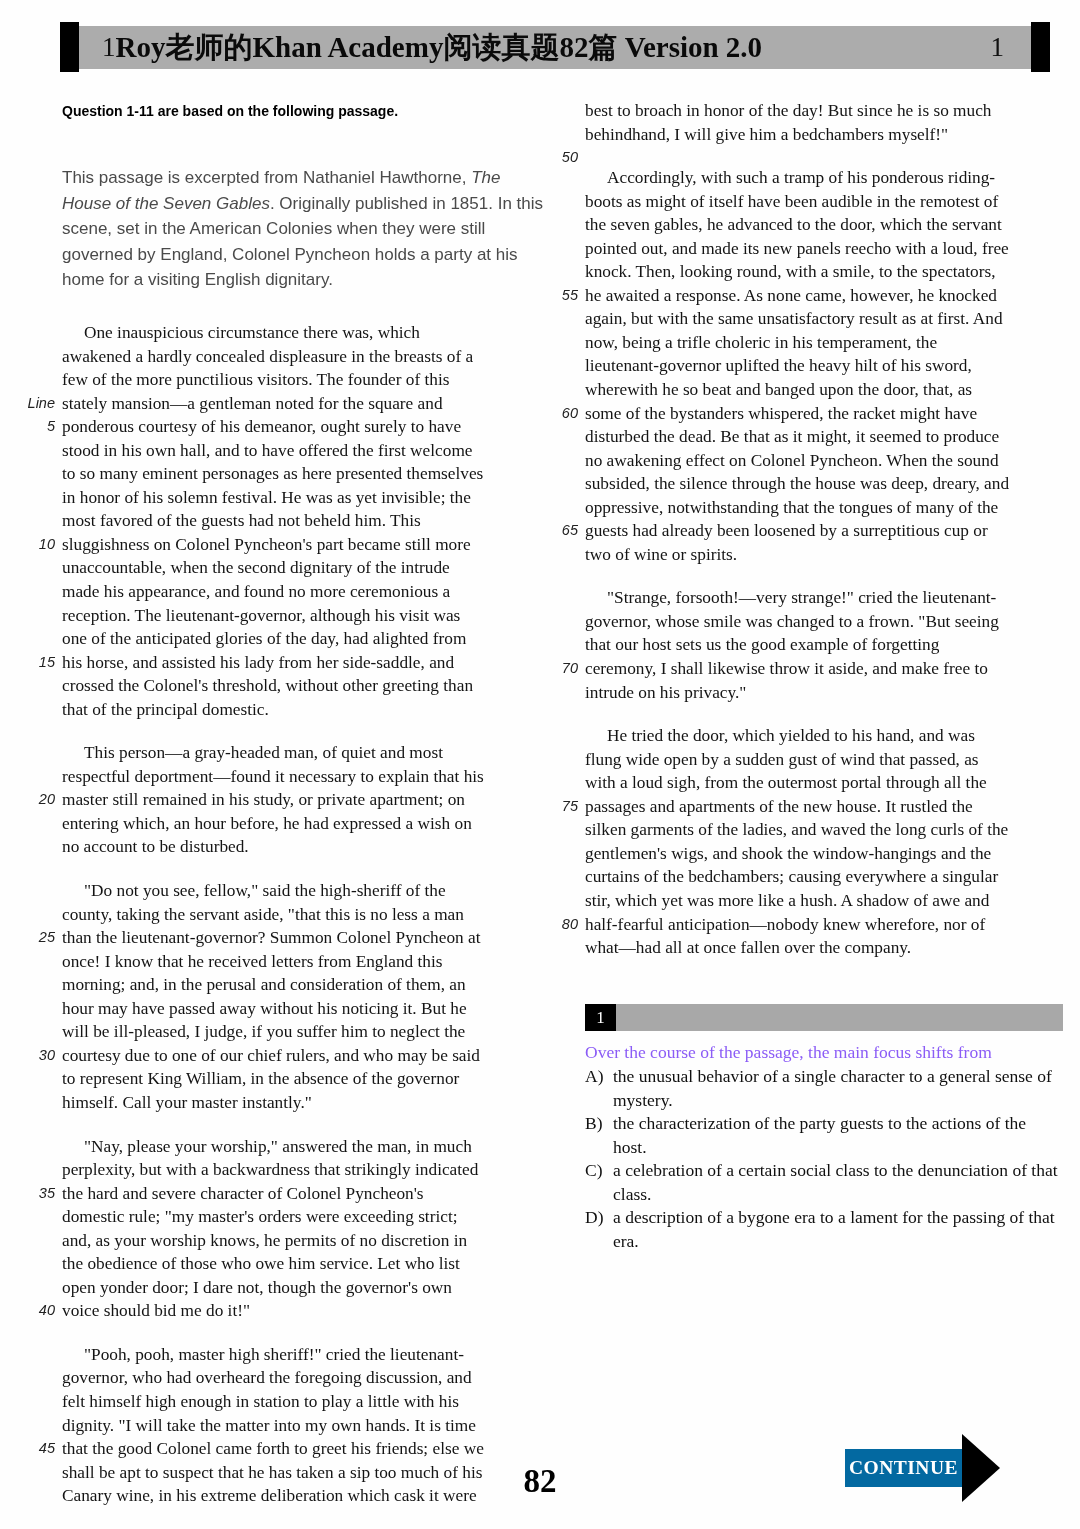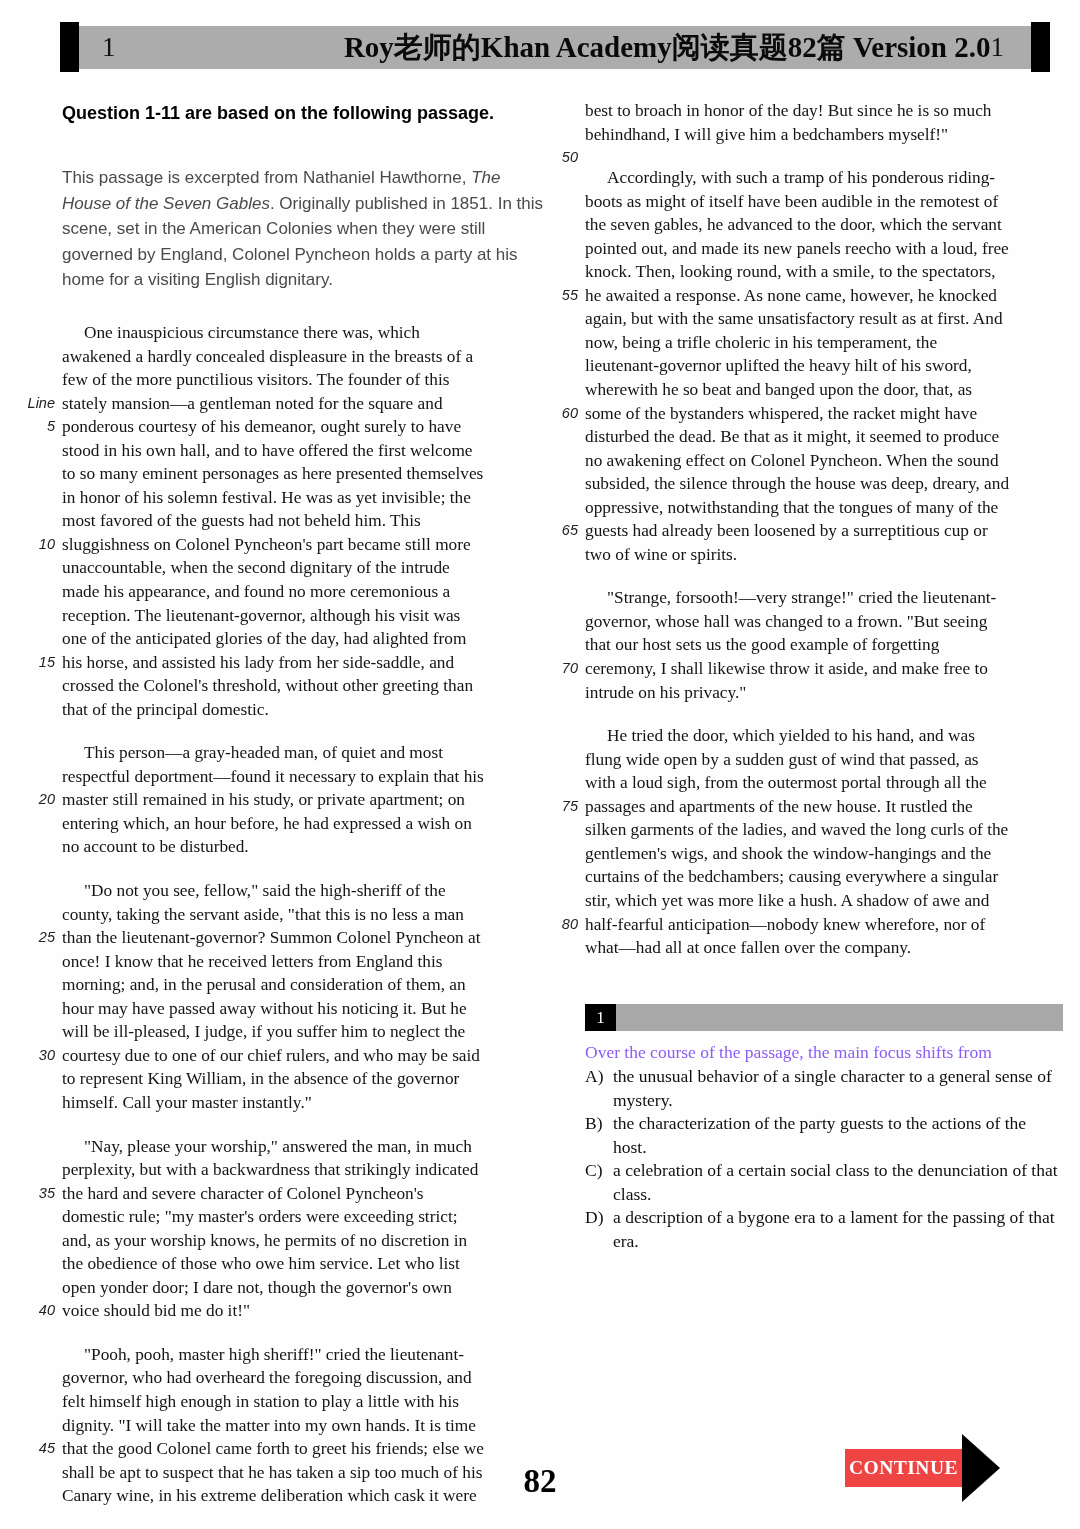--- a/index.html
+++ b/index.html
@@ -12,26 +12,26 @@
   .hdr-bar {
     position:absolute; left:60px; top:26px; width:990px; height:43px;
     background:#acacac; display:flex; align-items:center;
   }
   .hdr-cap { position:absolute; top:22px; width:19px; height:50px; background:#000; z-index:2; }
   .hdr-cap.left  { left:60px; }
   .hdr-cap.right { left:1031px; }
   .hdr-num { font-size:27px; color:#111; }
   .hdr-num.l { margin-left:42px; }
   .hdr-num.r { margin-right:46px; }
-  .hdr-title { flex:1; text-align:right; font-weight:bold; font-size:29px; color:#0a0a0a; }
+  .hdr-title { flex:1; text-align:left; font-weight:bold; font-size:29px; color:#0a0a0a; }
 
   
   .directions {
     position:absolute; left:62px; top:103px; width:492px;
-    font-family:"Liberation Sans", sans-serif; font-weight:bold; font-size:18px; color:#000;
+    font-family:"Liberation Sans", sans-serif; font-weight:bold; font-size:14px; color:#000;
   }
   .intro {
     position:absolute; left:62px; top:148px; width:492px;
     font-family:"Liberation Sans", sans-serif; font-size:17px; line-height:25.5px; color:#4a4a4a;
   }
   .intro .it { font-style:italic; }
 
   .lines-left  { position:absolute; left:21px;  top:301px; width:540px; }
   .lines-right { position:absolute; left:550px; top:99px;  width:530px; }
 
@@ -56,21 +56,21 @@
   .choice .clab { flex:none; width:28px; }
   .choice .ctxt { flex:1; }
 
   
   .pageno {
     position:absolute; left:0; top:1463px; width:1080px; text-align:center;
     font-weight:bold; font-size:33px; color:#000;
   }
   .continue { position:absolute; left:845px; top:1434px; width:160px; height:68px; }
   .continue .body {
-    position:absolute; left:0; top:15px; width:117px; height:38px; background:#ef4444;
+    position:absolute; left:0; top:15px; width:117px; height:38px; background:#0369a1;
     display:flex; align-items:center; justify-content:center;
   }
   .continue .body span {
     color:#fff; font-weight:bold; font-size:19.5px; letter-spacing:0.5px;
     font-family:"Liberation Serif", serif;
   }
   .continue .head {
     position:absolute; left:117px; top:0; width:0; height:0;
     border-top:34px solid transparent; border-bottom:34px solid transparent;
     border-left:38px solid #000;
@@ -358,21 +358,21 @@
       <div class="pline">
         <span class="ln"></span>
         <span class="txt">two of wine or spirits.</span>
       </div>
       <div class="pline para">
         <span class="ln"></span>
         <span class="txt">"Strange, forsooth!—very strange!" cried the lieutenant-</span>
       </div>
       <div class="pline">
         <span class="ln"></span>
-        <span class="txt">governor, whose hall was changed to a frown. "But seeing</span>
+        <span class="txt">governor, whose smile was changed to a frown. "But seeing</span>
       </div>
       <div class="pline">
         <span class="ln"></span>
         <span class="txt">that our host sets us the good example of forgetting</span>
       </div>
       <div class="pline">
         <span class="ln">70</span>
         <span class="txt">ceremony, I shall likewise throw it aside, and make free to</span>
       </div>
       <div class="pline">

